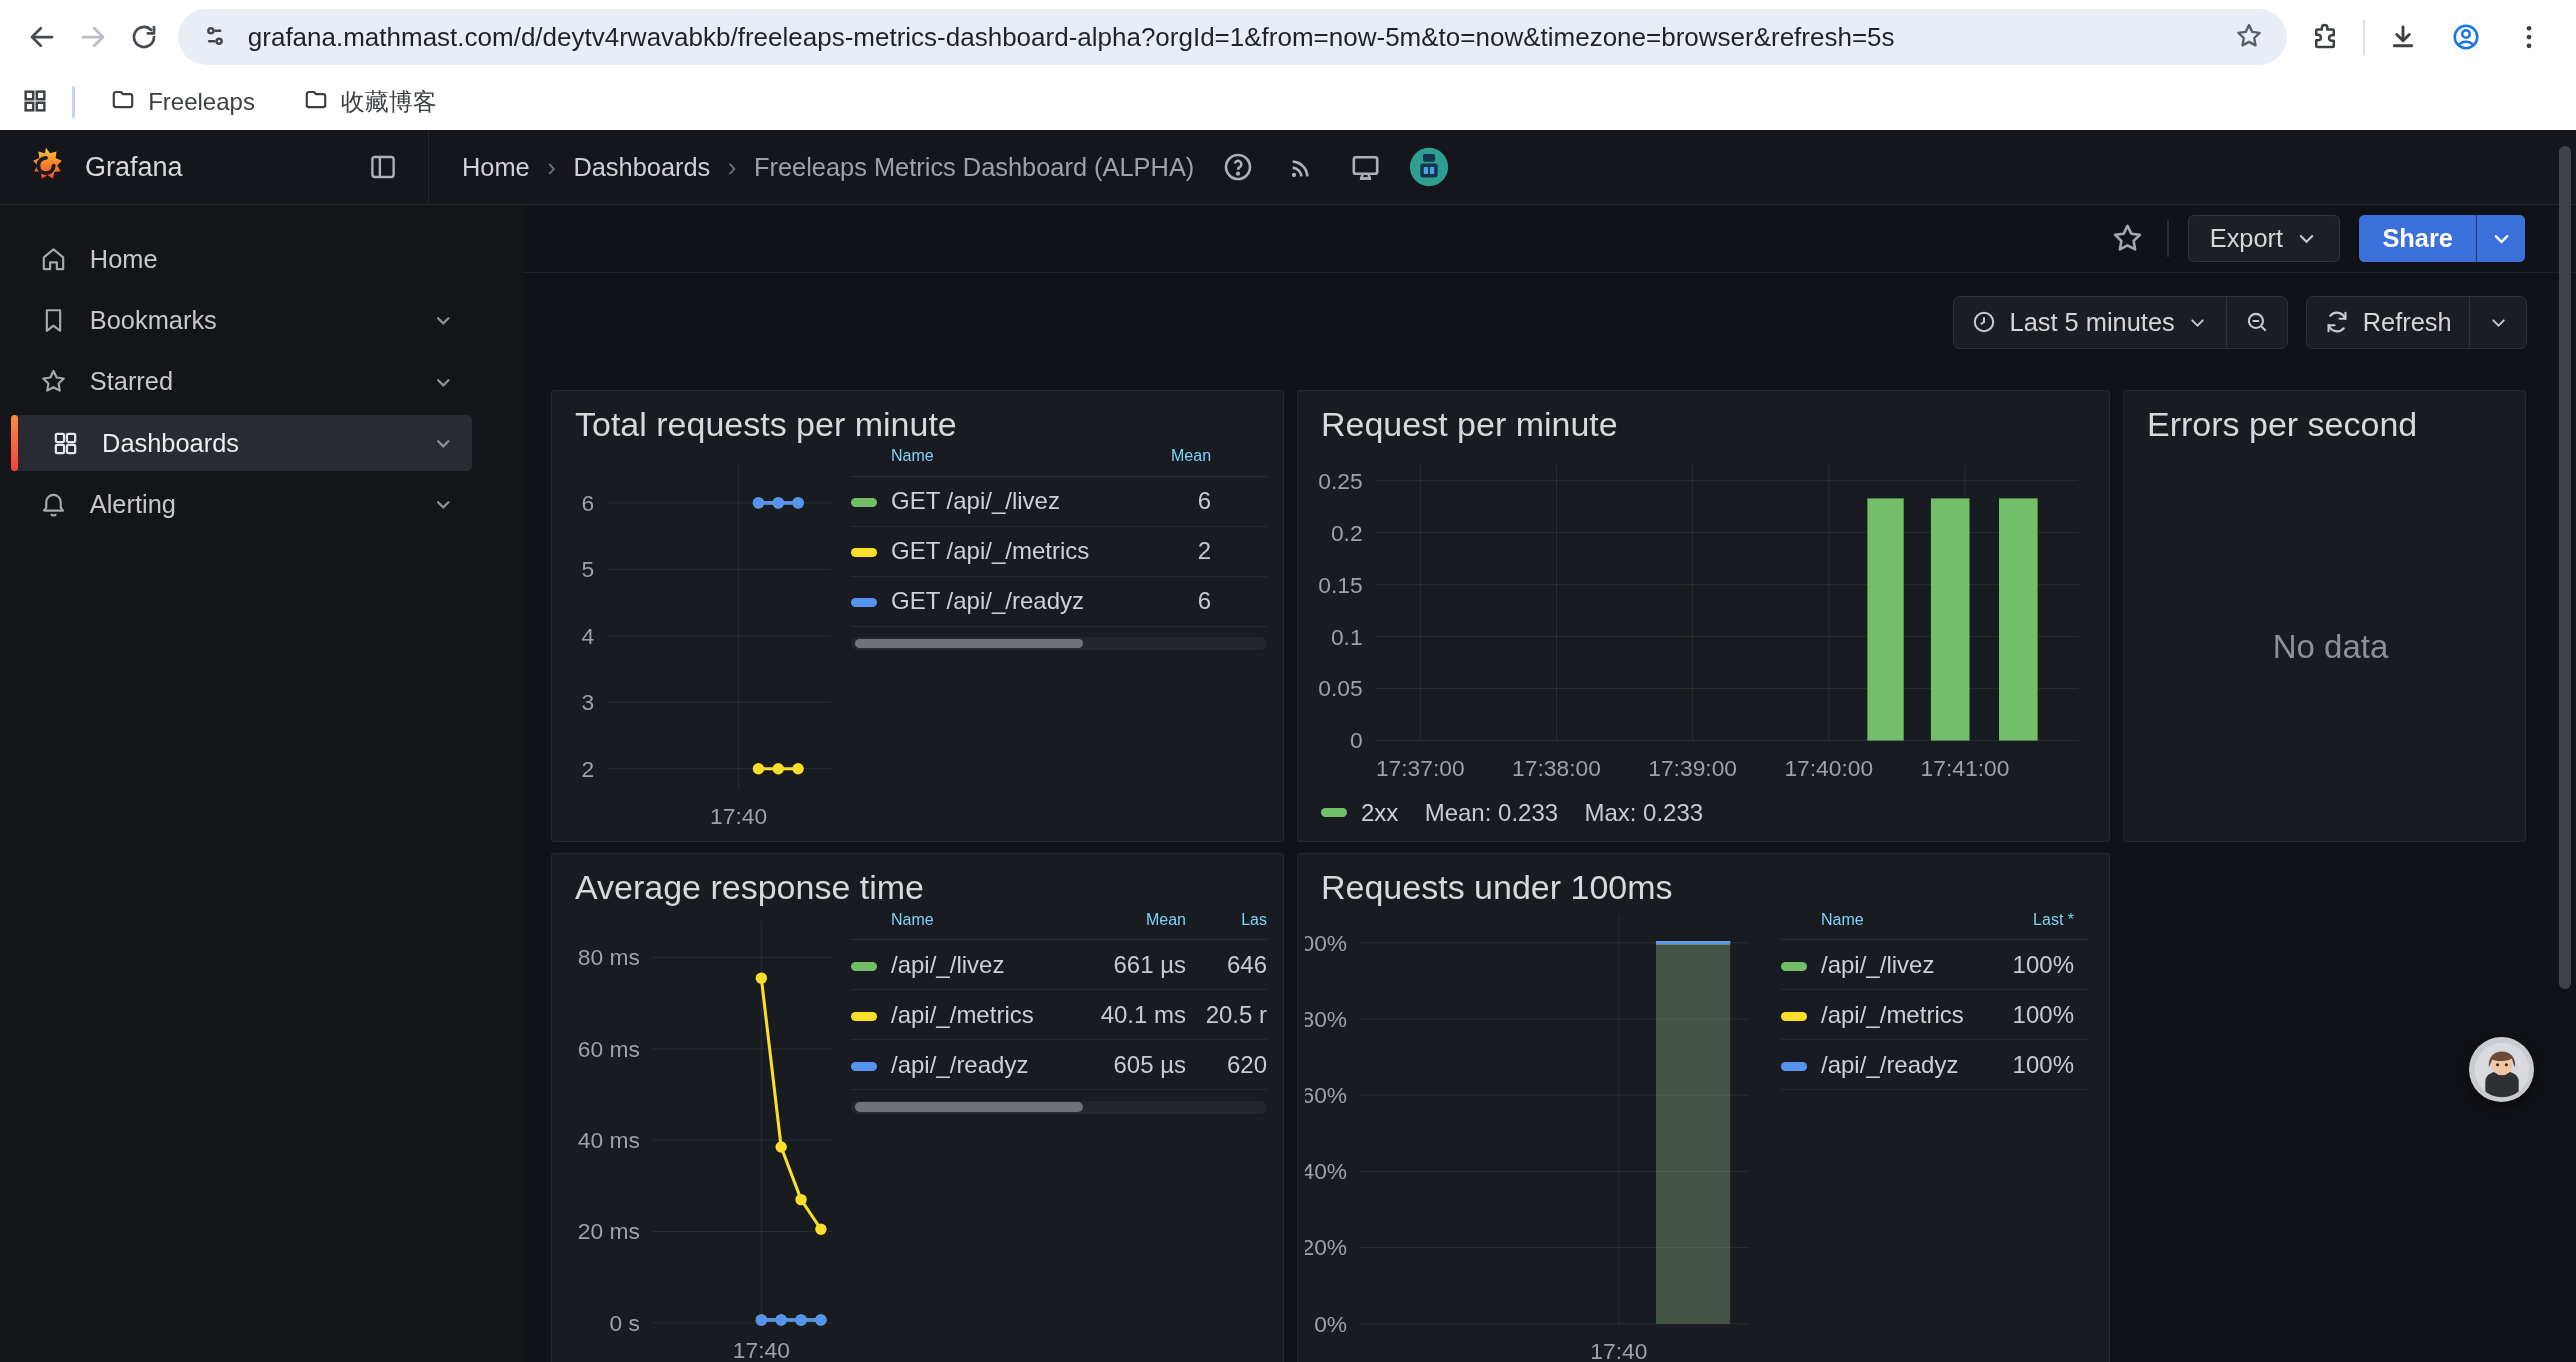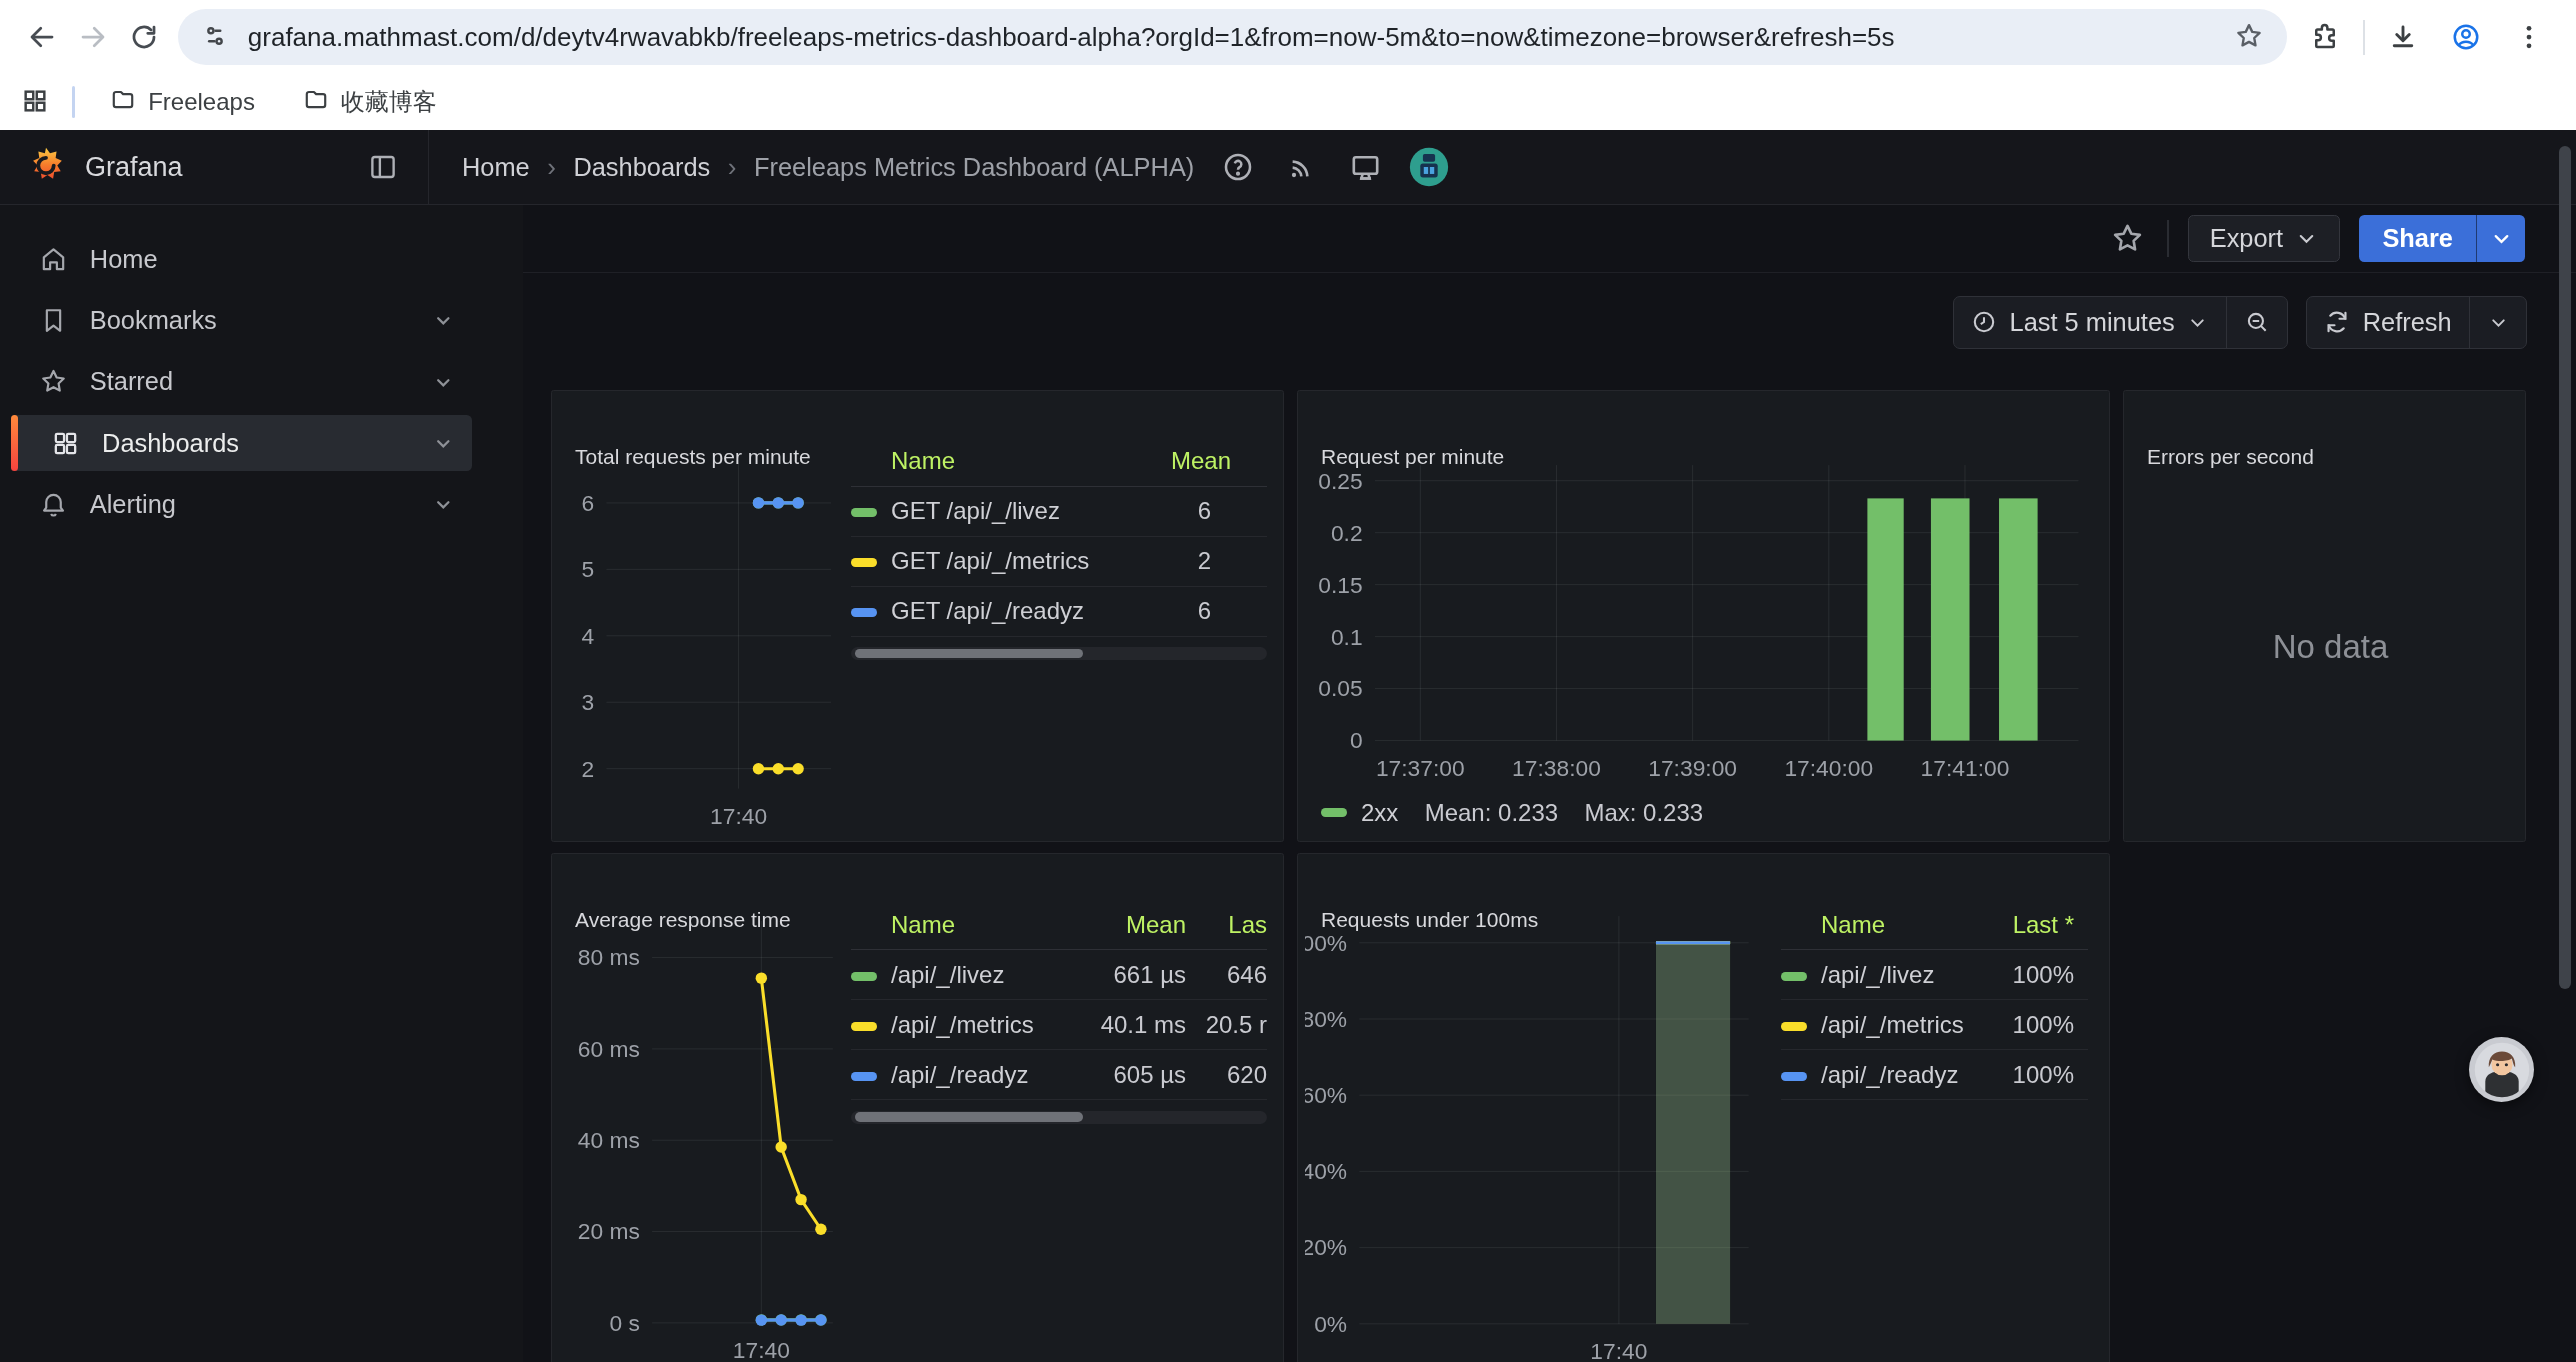--- a/index.html
+++ b/index.html
@@ -68,27 +68,27 @@
   .timebar { height:98px; display:flex; align-items:center; justify-content:flex-end; gap:17.5px; padding-right:49px; }
   .tgroup { display:flex; align-items:center; height:53px; background:#1b1d23; border:0.9px solid #2f3138;
             border-radius:7px; color:#d5d6da; font-size:25.4px; }
   .tsec { display:flex; align-items:center; gap:12.3px; padding:0 17.5px; height:100%; }
   .tdiv { width:0.9px; height:100%; background:#2f3138; }
   .tic { display:flex; align-items:center; color:#c9cad0; }
   .tic svg { width:26px; height:26px; }
 
   .dash { position:absolute; left:0; right:0; top:167px; bottom:0; }
   .panel { position:absolute; background:#181b1f; border:0.9px solid #25272c; border-radius:2.6px; }
-  .ptitle { position:absolute; top:14px; left:23px; font-size:21px; font-weight:500; color:#d8d9dd;margin-top:40px; }
+  .ptitle { position:absolute; top:14px; left:23px; font-size:34px; font-weight:500; color:#d8d9dd; }
   .chart { position:absolute; }
   .nodata { position:absolute; left:12px; right:0; top:237px; text-align:center; font-size:33px; color:#8d9096; }
 
   .legend { position:absolute; font-size:24px; overflow:hidden; }
   .lg-table { width:100%; border-collapse:collapse; table-layout:fixed; }
-  .lg-table th { color:#bef264; font-weight:500; font-size:24px; padding:3.5px 0 10.5px; border-bottom:0.9px solid #2e3036;
+  .lg-table th { color:#7dd3fc; font-weight:500; font-size:16px; padding:3.5px 0 10.5px; border-bottom:0.9px solid #2e3036;
                  text-align:right; white-space:nowrap; }
   .lg-table th.first { text-align:left; padding-left:40px; }
   .lg-table td { padding:10.5px 0; border-bottom:0.9px solid #26282d; color:#cfd0d5; white-space:nowrap; overflow:hidden; }
   .lg-table td.val { text-align:right; color:#c9cad0; }
   .sw { display:inline-block; width:26px; height:8.8px; border-radius:4.4px; margin-right:14px; vertical-align:middle; }
   .hscroll { height:13px; background:#24262b; border-radius:7px; margin-top:10.5px; position:relative; }
   .hthumb { position:absolute; left:3.5px; top:1.8px; bottom:1.8px; width:55%; background:#6f7278; border-radius:6.1px; }
   .lg-line { position:absolute; display:flex; align-items:center; gap:14px; font-size:24px; color:#cfd0d5; }
   .lg-line .stats { color:#c9cad0; margin-left:12.3px; }
 

